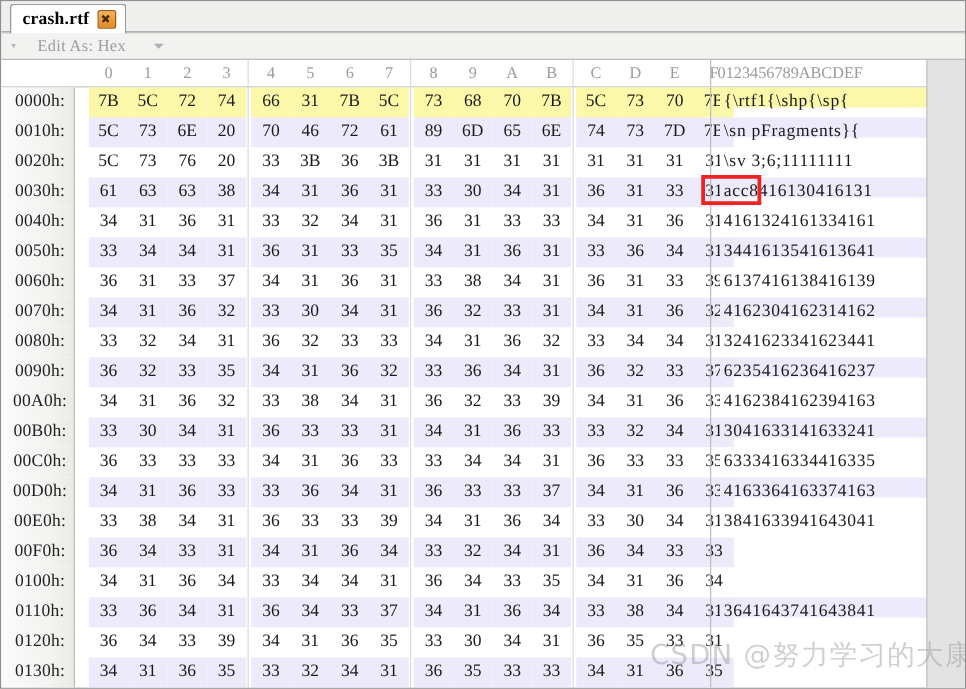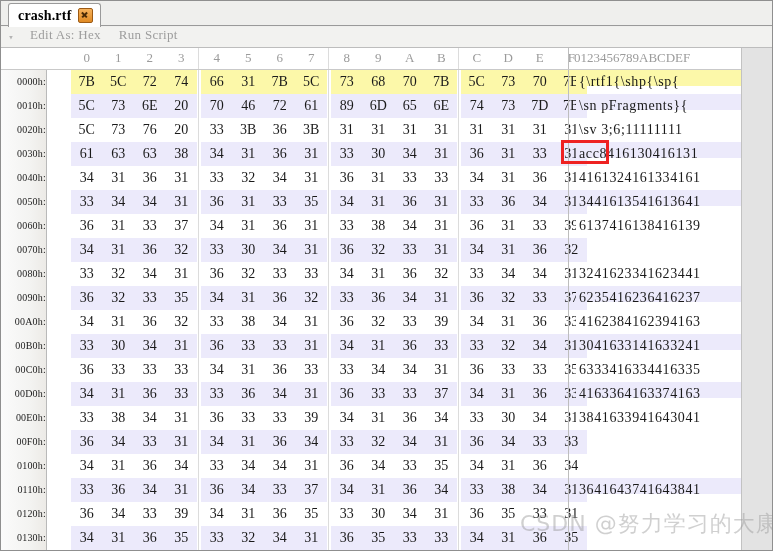--- a/index.html
+++ b/index.html
@@ -33,44 +33,44 @@
        border-bottom:1px solid #9a9a9a;box-sizing:border-box;}
 
   
   .toolbar{position:absolute;left:0;top:26px;width:773px;height:21px;
            background:#f2f2f0;border-bottom:1px solid #bdbdbd;
            display:flex;align-items:center;box-sizing:border-box;}
   .tb-handle{width:20px;height:20px;display:flex;align-items:center;
              justify-content:center;color:#b4b4b4;font-size:9px;}
   .tb-item{display:flex;align-items:center;gap:22px;padding:0 9px;height:20px;
            color:#9d9d9d;font-size:13px;
-           font-family:"Liberation Serif","DejaVu Serif",serif;letter-spacing:.3px;flex-direction:column;}
+           font-family:"Liberation Serif","DejaVu Serif",serif;letter-spacing:.3px;}
   .caret{width:0;height:0;border-left:4px solid transparent;
          border-right:4px solid transparent;border-top:4px solid #b0b0b0;}
 
   
   .hexwrap{position:absolute;left:0;top:47px;width:773px;height:503px;
            background:#ffffff;overflow:hidden;}
   .colhead{position:relative;height:21px;background:#ffffff;
            border-bottom:1px solid #c9c9c9;}
   .colhead .ch{position:absolute;top:2px;color:#9b9b9b;font-size:13px;
                font-family:"Liberation Serif","DejaVu Serif",serif;}
 
   .grid{position:relative;}
   .row{position:relative;height:24px;white-space:nowrap;}
   .row.odd  .hexcell,.row.odd .asciicell{background:#eceafb;}
   .row.even .hexcell,.row.even .asciicell{background:#ffffff;}
   .row.sel  .hexcell,.row.sel .asciicell{background:#fcf8a9;}
 
-  .offset{position:absolute;left:0;top:0;width:46px;height:24px;
+  .offset{position:absolute;left:0;top:0;width:59px;height:24px;
           background:linear-gradient(90deg,#fbfbfb 0%,#f3f3f1 65%,#eceae6 100%);
           border-right:1px solid #b9b9b9;
-          color:#222;font-size:10px;line-height:24px;
+          color:#222;font-size:14px;line-height:24px;
           font-family:"Liberation Serif","DejaVu Serif",serif;
-          text-align:right;padding-left:4px;box-sizing:border-box;letter-spacing:.2px;}
+          text-align:center;padding-left:4px;box-sizing:border-box;letter-spacing:.2px;}
 
   .hexcell{position:absolute;top:0;height:24px;line-height:24px;
            font-size:14px;color:#1a1a1a;text-align:center;
            font-family:"Liberation Serif","DejaVu Serif",serif;}
   .sep{position:absolute;top:0;width:1px;height:24px;background:#dcdcdc;}
   .asciisep{position:absolute;top:0;width:1px;height:24px;background:#bdbdbd;}
   .asciicell{position:absolute;top:0;left:575px;width:166px;height:16px;
              line-height:24px;font-size:14px;color:#1a1a1a;
              font-family:"Liberation Serif","DejaVu Serif",serif;
              letter-spacing:.6px;padding-left:3px;box-sizing:border-box;}
@@ -101,24 +101,20 @@
     <div class="tab">
       <span class="tab-label">crash.rtf</span>
       <span class="tab-close"></span>
     </div>
   </div>
 
   <div class="toolbar">
     <div class="tb-handle">▾</div>
     <div class="tb-item">
       <span>Edit As: Hex</span>
-      <span class="caret"></span>
-    </div>
-    <div class="tb-item">
-      <span>Run Script</span>
       <span class="caret"></span>
     </div>
   </div>
 
   <div class="hexwrap">
     <div class="colhead" id="colhead">
         <span class="ch" style="left: 70px; width: 31.5px; text-align: center;">0</span>
         <span class="ch" style="left: 101.5px; width: 31.5px; text-align: center;">1</span>
         <span class="ch" style="left: 133px; width: 31.5px; text-align: center;">2</span>
         <span class="ch" style="left: 164.5px; width: 31.5px; text-align: center;">3</span>
@@ -324,20 +320,21 @@
           <div class="hexcell" style="left: 393px; width: 31.5px;">33</div>
           <div class="hexcell" style="left: 424.5px; width: 31.5px;">31</div>
           <div class="hexcell" style="left: 460px; width: 31.5px;">34</div>
           <div class="hexcell" style="left: 491.5px; width: 31.5px;">31</div>
           <div class="hexcell" style="left: 523px; width: 31.5px;">36</div>
           <div class="hexcell" style="left: 554.5px; width: 31.5px;">32</div>
           <div class="sep" style="left: 197px;"></div>
           <div class="sep" style="left: 327px;"></div>
           <div class="sep" style="left: 457px;"></div>
           <div class="asciisep" style="left: 567px;"></div>
+          <div class="asciicell">4162304162314162</div>
         </div>
         <div class="row even">
           <div class="offset">0080h:</div>
           <div class="hexcell" style="left: 70px; width: 31.5px;">33</div>
           <div class="hexcell" style="left: 101.5px; width: 31.5px;">32</div>
           <div class="hexcell" style="left: 133px; width: 31.5px;">34</div>
           <div class="hexcell" style="left: 164.5px; width: 31.5px;">31</div>
           <div class="hexcell" style="left: 200px; width: 31.5px;">36</div>
           <div class="hexcell" style="left: 231.5px; width: 31.5px;">32</div>
           <div class="hexcell" style="left: 263px; width: 31.5px;">33</div>

